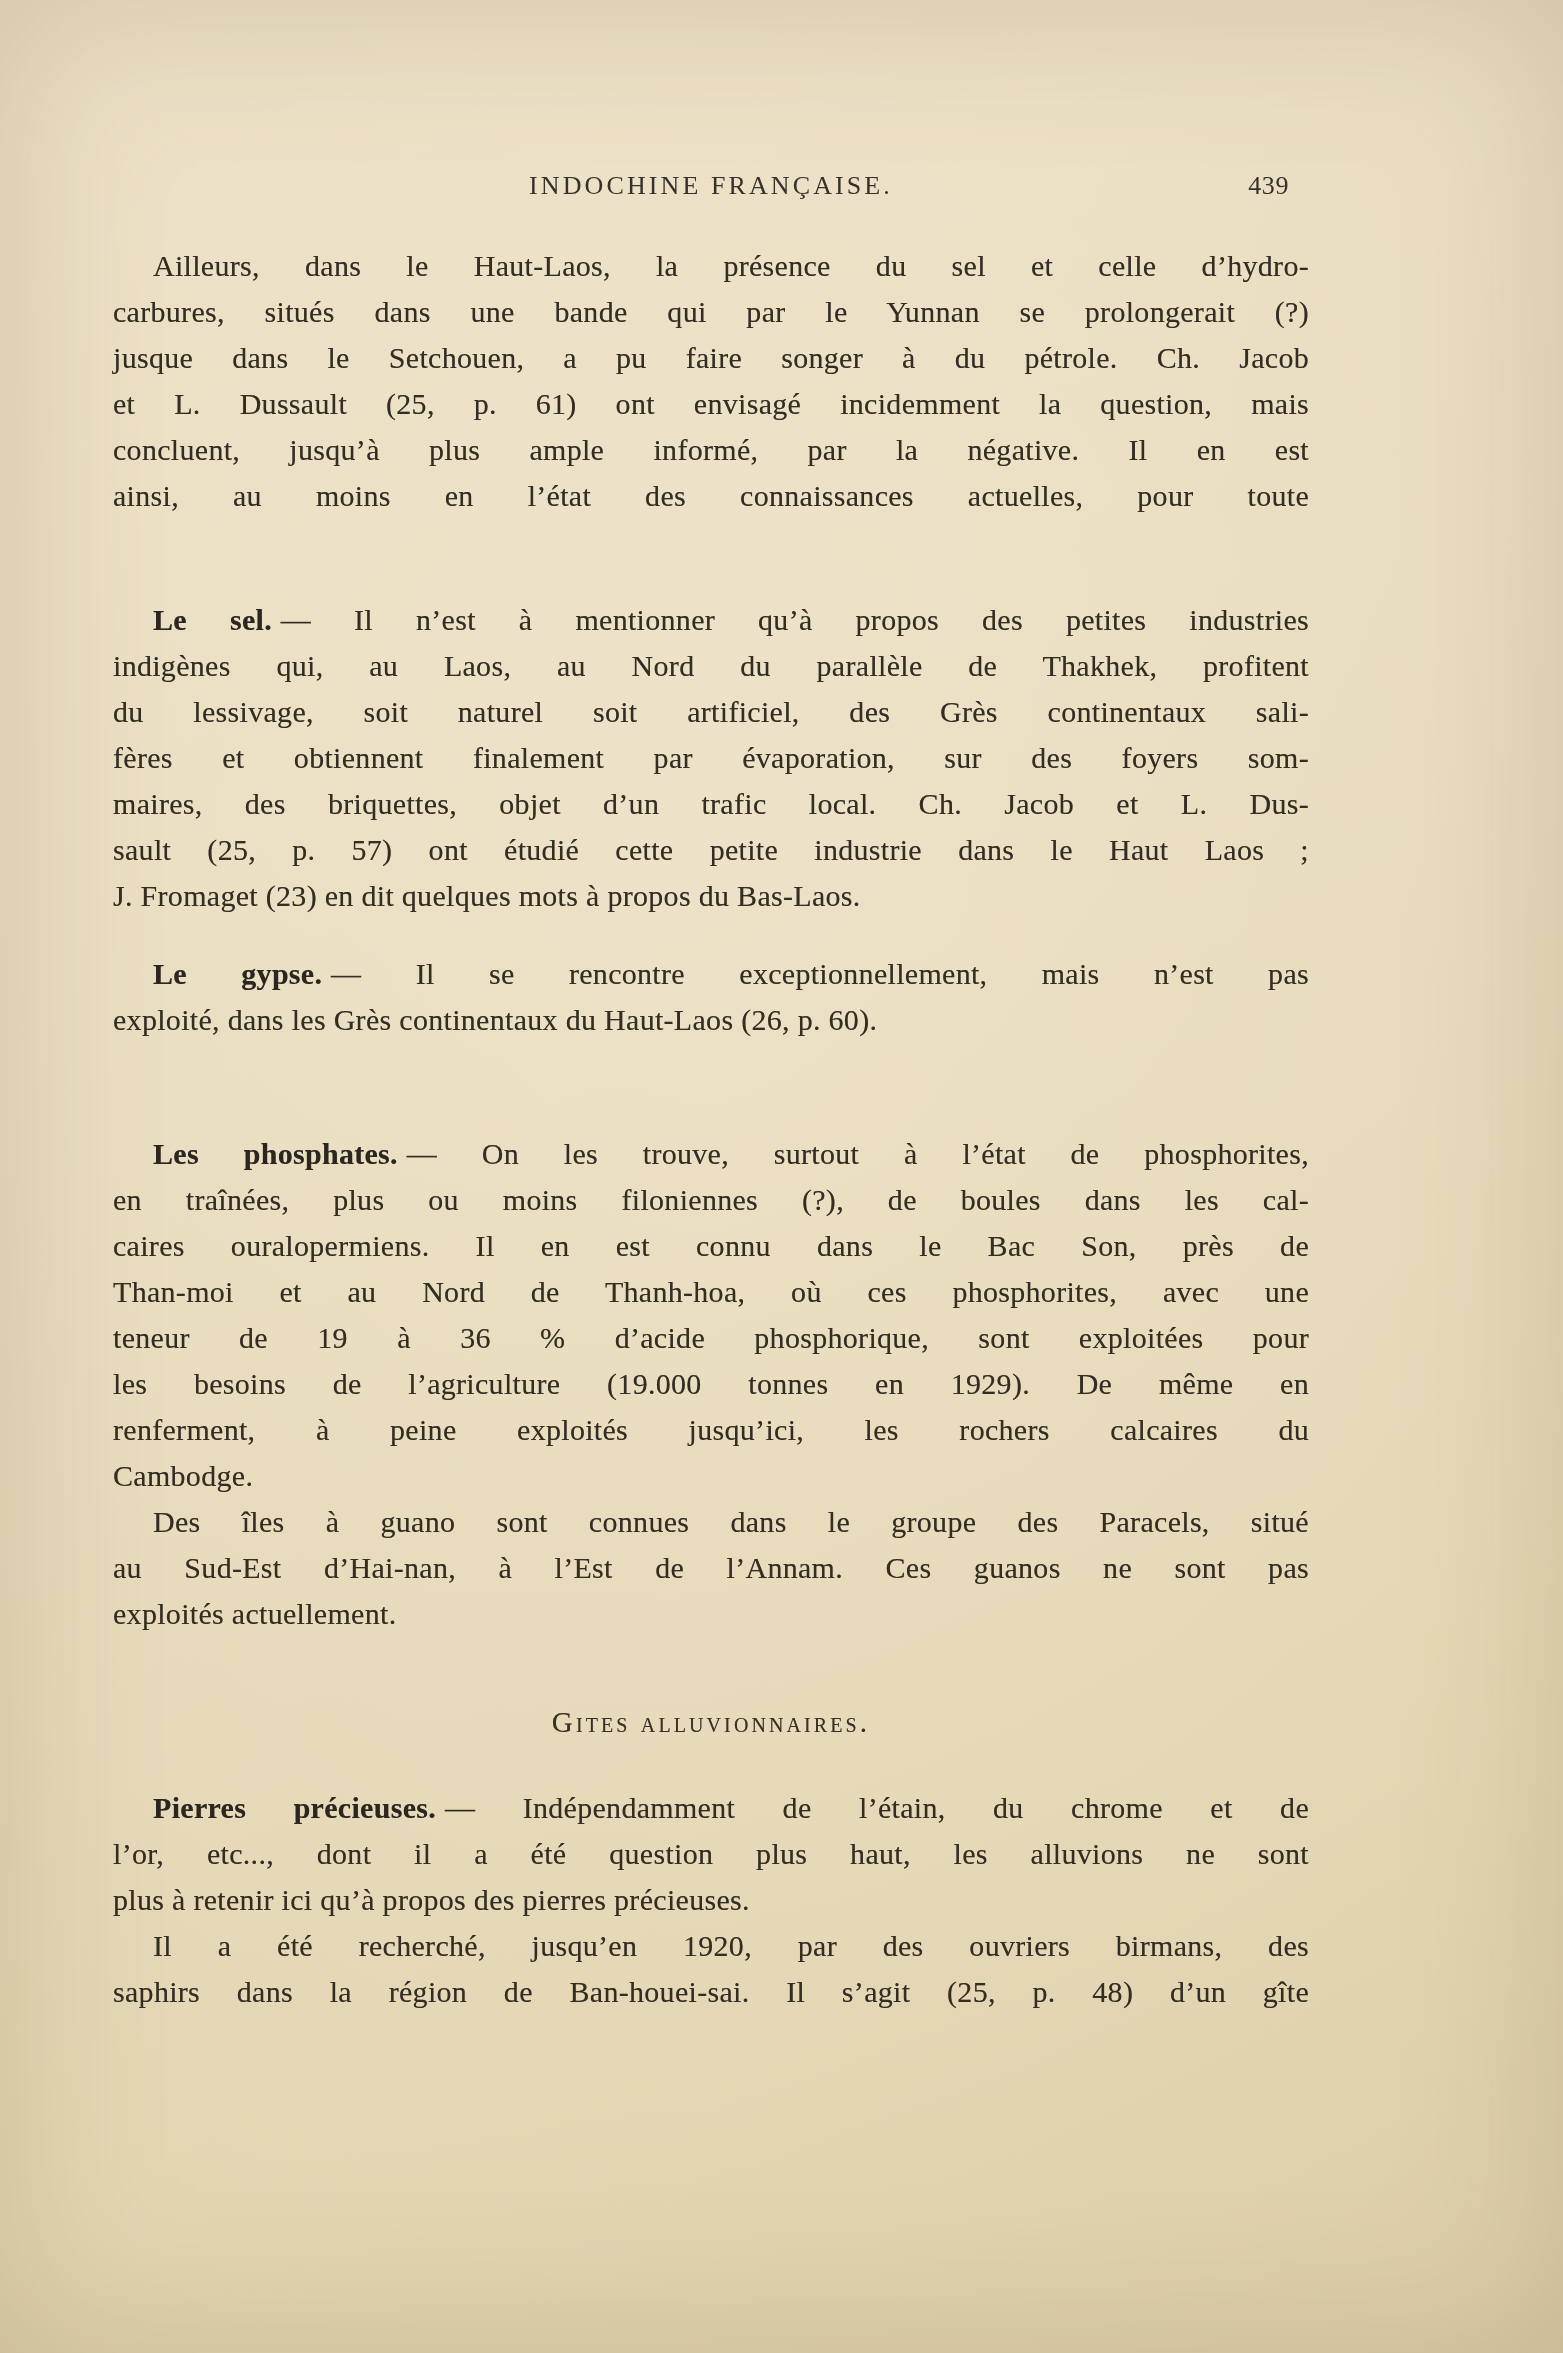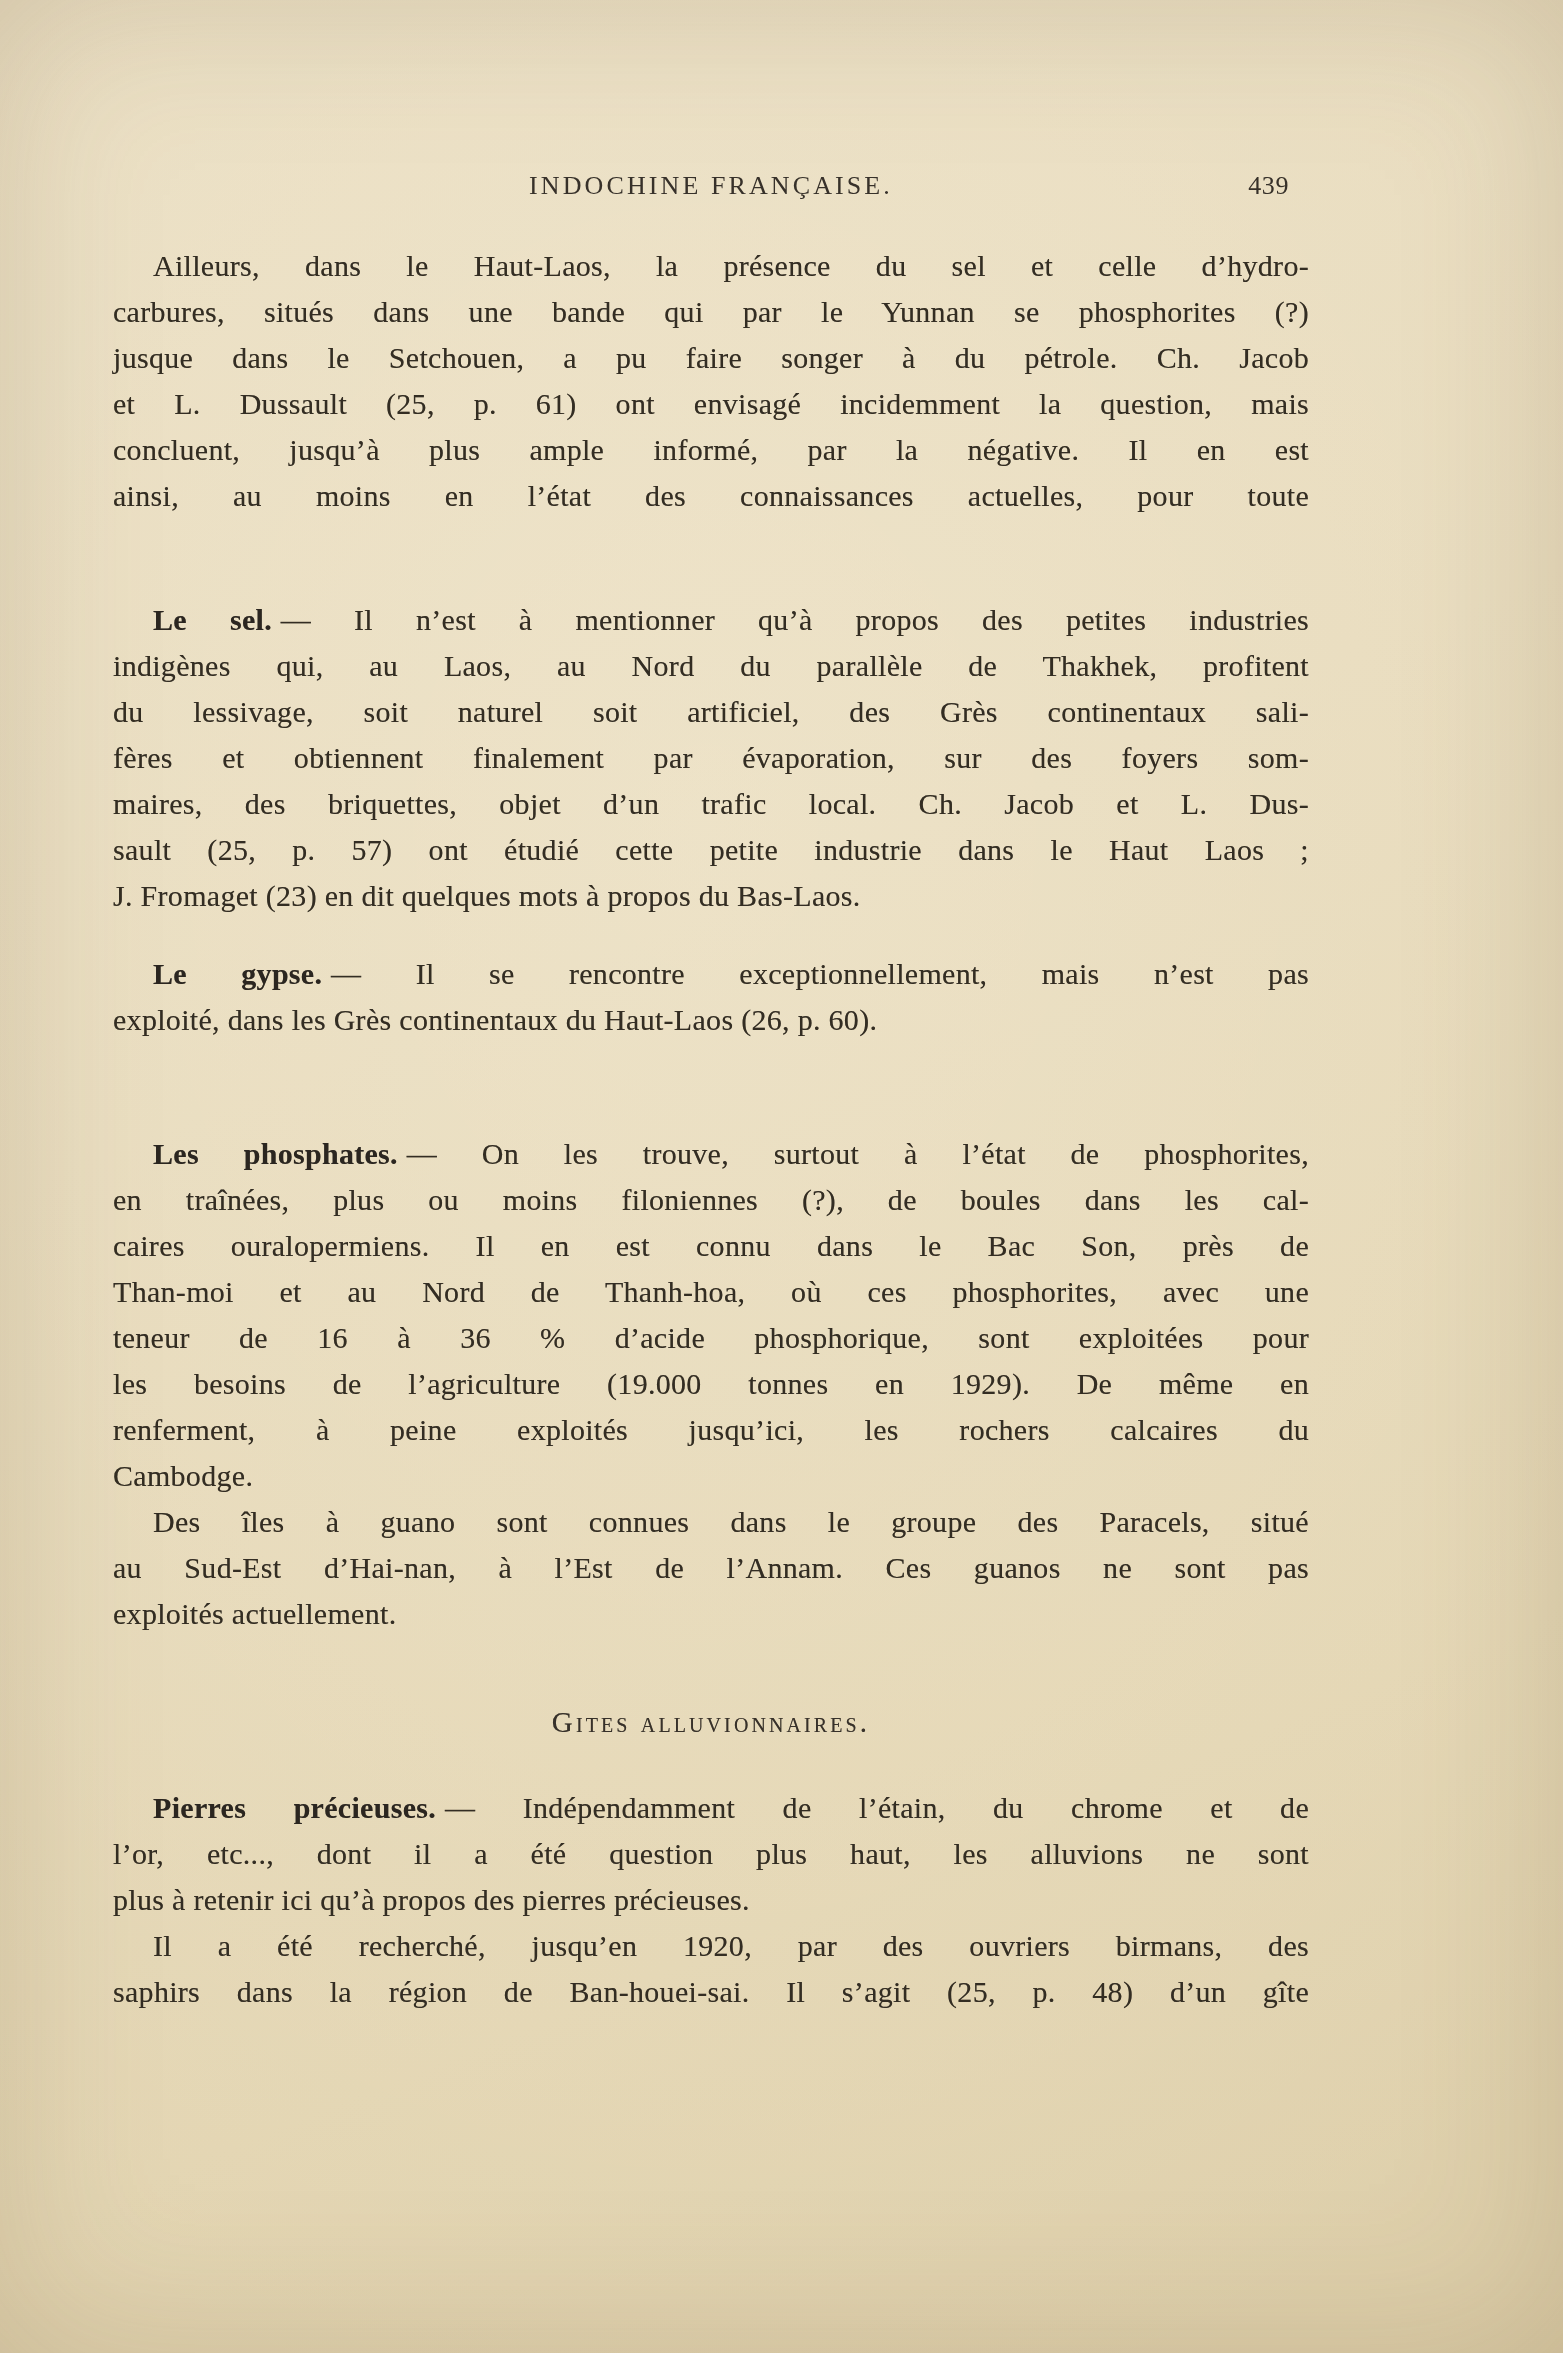--- a/index.html
+++ b/index.html
@@ -82,21 +82,21 @@
 
   <div class="running-header">
     <span>INDOCHINE FRANÇAISE.</span>
     <span class="pagenum">439</span>
   </div>
 
   <div class="text-block">
 
     <div class="para">
       <div class="l indent">Ailleurs, dans le Haut-Laos, la présence du sel et celle d’hydro-</div>
-      <div class="l">carbures, situés dans une bande qui par le Yunnan se phosphorites (?)</div>
+      <div class="l">carbures, situés dans une bande qui par le Yunnan se prolongerait (?)</div>
       <div class="l">jusque dans le Setchouen, a pu faire songer à du pétrole. Ch. Jacob</div>
       <div class="l">et L. Dussault (25, p. 61) ont envisagé incidemment la question, mais</div>
       <div class="l">concluent, jusqu’à plus ample informé, par la négative. Il en est</div>
       <div class="l">ainsi, au moins en l’état des connaissances actuelles, pour toute</div>
     </div>
 
     <div class="para gap-a">
       <div class="l indent"><span class="lead">Le sel.</span><span>— Il n’est à mentionner qu’à propos des petites industries</span></div>
       <div class="l">indigènes qui, au Laos, au Nord du parallèle de Thakhek, profitent</div>
       <div class="l">du lessivage, soit naturel soit artificiel, des Grès continentaux sali-</div>
@@ -109,21 +109,21 @@
     <div class="para gap-b">
       <div class="l indent"><span class="lead">Le gypse.</span><span>— Il se rencontre exceptionnellement, mais n’est pas</span></div>
       <div class="l end">exploité, dans les Grès continentaux du Haut-Laos (26, p. 60).</div>
     </div>
 
     <div class="para gap-c">
       <div class="l indent"><span class="lead">Les phosphates.</span><span>— On les trouve, surtout à l’état de phosphorites,</span></div>
       <div class="l">en traînées, plus ou moins filoniennes (?), de boules dans les cal-</div>
       <div class="l">caires ouralopermiens. Il en est connu dans le Bac Son, près de</div>
       <div class="l">Than-moi et au Nord de Thanh-hoa, où ces phosphorites, avec une</div>
-      <div class="l">teneur de 16 à 36 % d’acide phosphorique, sont exploitées pour</div>
+      <div class="l">teneur de 19 à 36 % d’acide phosphorique, sont exploitées pour</div>
       <div class="l">les besoins de l’agriculture (19.000 tonnes en 1929). De même en</div>
       <div class="l">renferment, à peine exploités jusqu’ici, les rochers calcaires du</div>
       <div class="l end">Cambodge.</div>
     </div>
 
     <div class="para">
       <div class="l indent">Des îles à guano sont connues dans le groupe des Paracels, situé</div>
       <div class="l">au Sud-Est d’Hai-nan, à l’Est de l’Annam. Ces guanos ne sont pas</div>
       <div class="l end">exploités actuellement.</div>
     </div>

